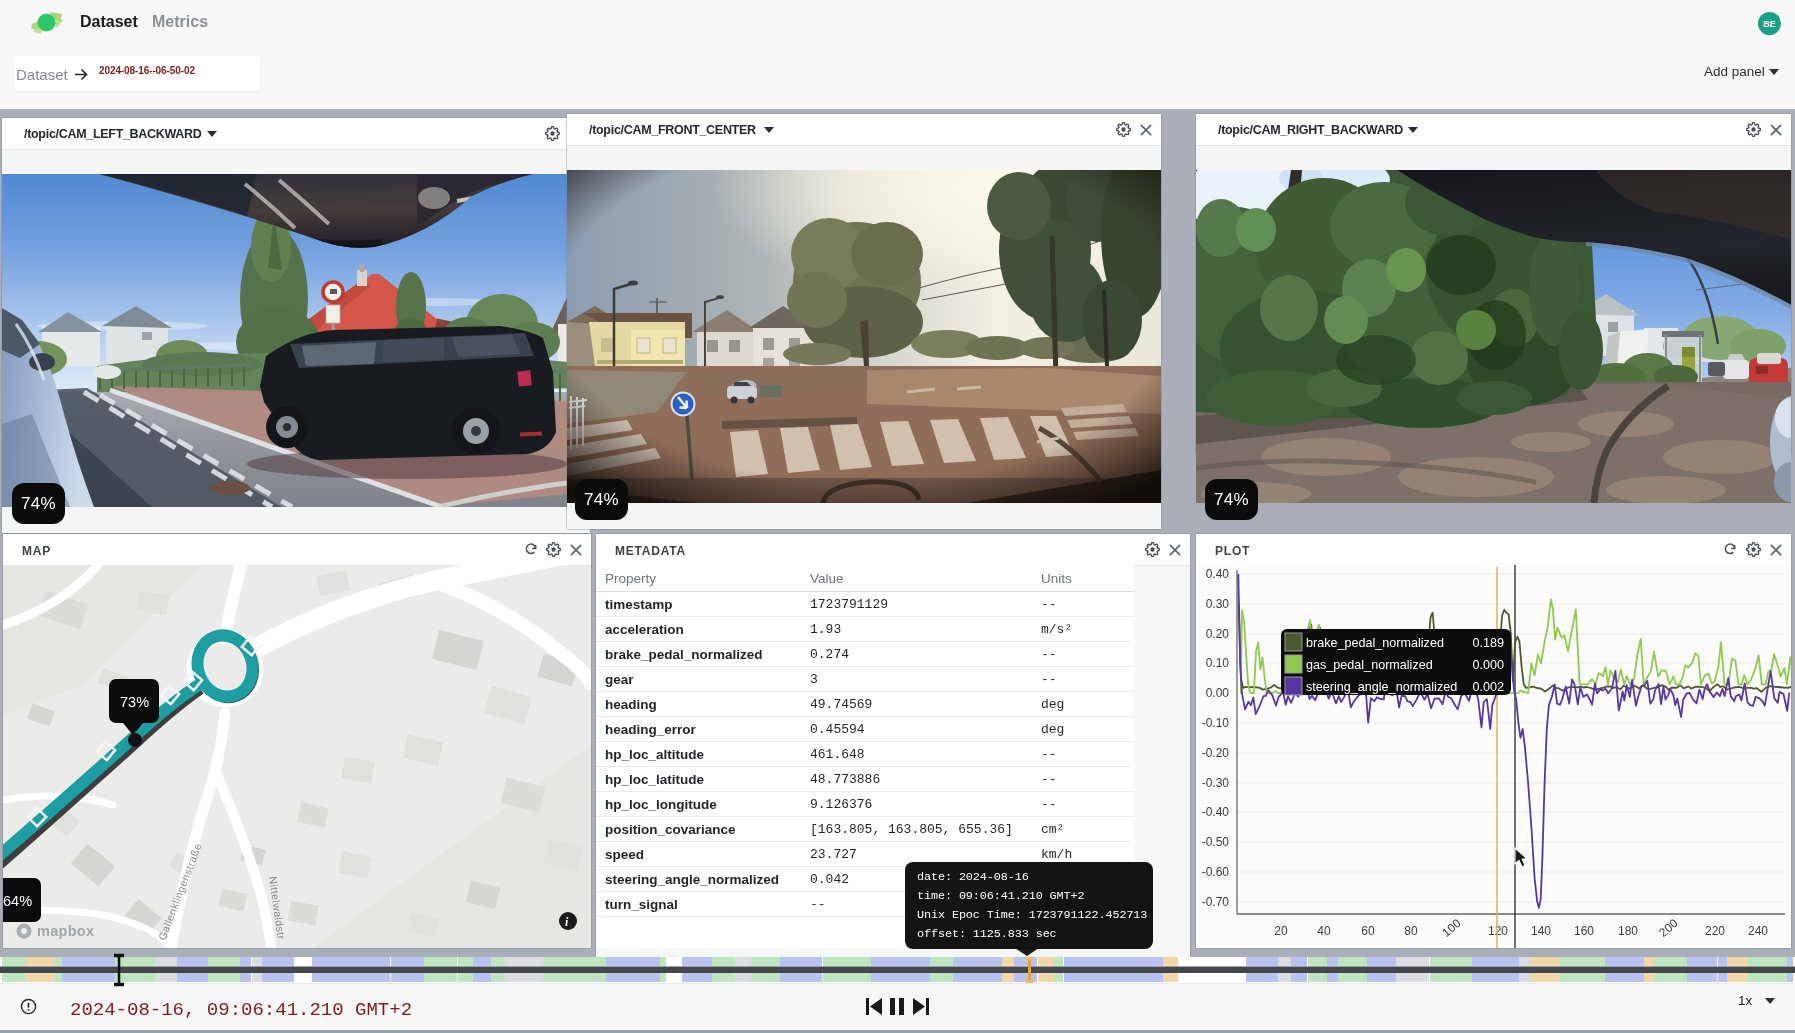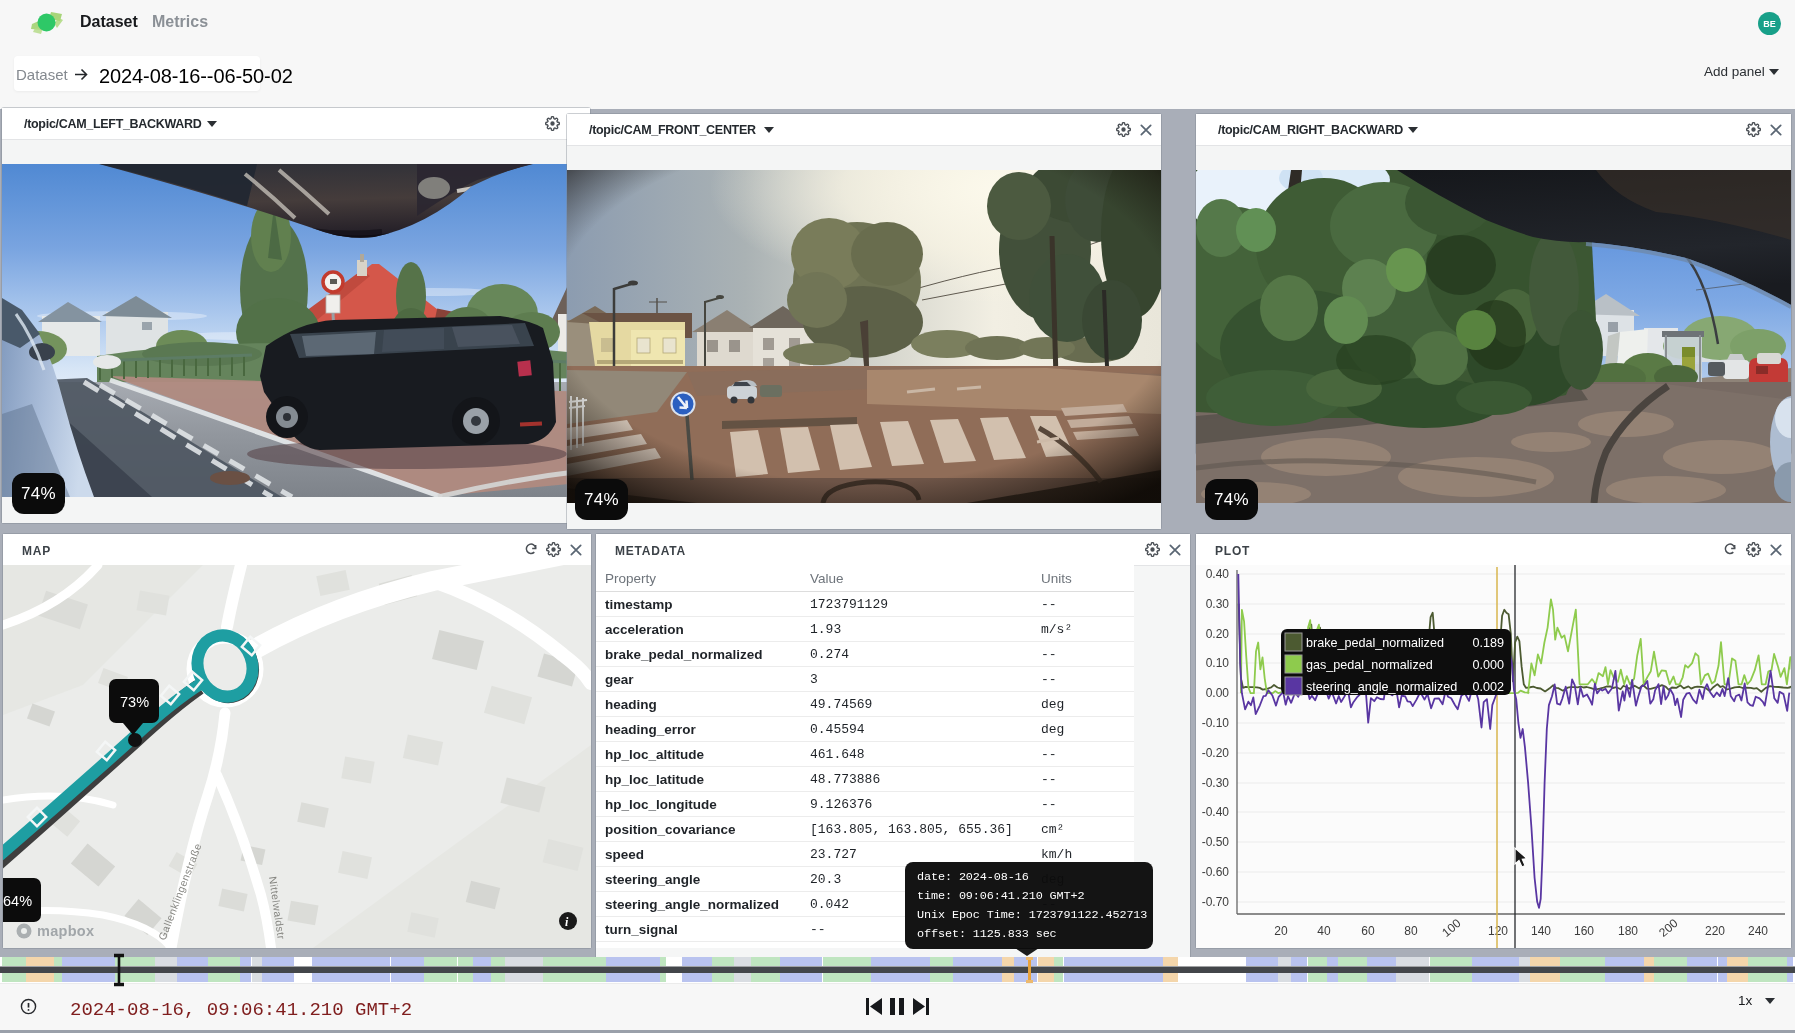--- a/index.html
+++ b/index.html
@@ -31,27 +31,27 @@
 <circle cx="17.5" cy="14.5" r="9" fill="#2ec867"></circle>
 </svg>
 <div style="position:absolute;left:80px;top:13px;font-size:16px;font-weight:700;color:#17191c">Dataset</div>
 <div style="position:absolute;left:152px;top:13px;font-size:16px;font-weight:700;color:#8b9096">Metrics</div>
 <div style="position:absolute;left:1758px;top:12px;width:23px;height:23px;border-radius:50%;background:#18a089;color:#fff;font-size:9px;font-weight:700;display:flex;align-items:center;justify-content:center">BE</div>
 <div style="position:absolute;left:14px;top:56px;width:246px;height:35px;background:#fff;border-radius:4px;box-shadow:0 1px 3px rgba(0,0,0,.05)"></div>
 <div style="position:absolute;left:16px;top:66px;font-size:15px;color:#84898f">Dataset</div>
 <svg style="position:absolute;left:74px;top:68px" width="14" height="13" viewBox="0 0 14 13" stroke="#23262a" stroke-width="1.6" fill="none">
     <path d="M1 6.5 L12.5 6.5 M7.5 1.5 L12.5 6.5 L7.5 11.5"></path>
   </svg>
-<div style="position:absolute;left:99px;top:65px;font-size:20px;font-weight:400;color:#000000;letter-spacing:-0.1px">2024-08-16--06-50-02</div>
+<div style="position:absolute;left:99px;top:65px;font-size:10px;font-weight:700;color:#7f1d1d;letter-spacing:-0.1px">2024-08-16--06-50-02</div>
 <div style="position:absolute;left:1704px;top:64px;font-size:13.5px;color:#2b2f33">Add panel</div>
 <svg style="position:absolute;left:1769px;top:69px" width="10" height="6" viewBox="0 0 10 6">
     <path d="M0 0 L10 0 L5 6 Z" fill="#2b2f33"></path>
   </svg>
 
-<div class="panel" style="left:2px;top:108px;width:588px;height:415px">
+<div class="panel" style="left:2px;top:118px;width:588px;height:415px">
  <div class="pbody"></div>
     <div class="phead"></div>
  <div class="ptitle">/topic/CAM_LEFT_BACKWARD</div>
  <svg style="position:absolute;left:205px;top:13px" width="10" height="6" viewBox="0 0 10 6">
       <path d="M0 0 L10 0 L5 6 Z" fill="#2b2f33"></path>
     </svg>
  <svg style="position:absolute;left:543px;top:8px" width="15" height="15" viewBox="0 0 24 24" fill="none" stroke="#4a4f55" stroke-width="2.2">
       <path d="M12 15.5a3.5 3.5 0 1 0 0-7 3.5 3.5 0 0 0 0 7z" fill="#4a4f55" stroke="none"></path>
       <path d="M19.4 15a1.65 1.65 0 0 0 .33 1.82l.06.06a2 2 0 1 1-2.83 2.83l-.06-.06a1.65 1.65 0 0 0-1.82-.33 1.65 1.65 0 0 0-1 1.51V21a2 2 0 1 1-4 0v-.09A1.65 1.65 0 0 0 9 19.4a1.65 1.65 0 0 0-1.82.33l-.06.06a2 2 0 1 1-2.83-2.83l.06-.06a1.65 1.65 0 0 0 .33-1.82 1.65 1.65 0 0 0-1.51-1H3a2 2 0 1 1 0-4h.09A1.65 1.65 0 0 0 4.6 9a1.65 1.65 0 0 0-.33-1.82l-.06-.06a2 2 0 1 1 2.83-2.83l.06.06a1.65 1.65 0 0 0 1.82.33H9a1.65 1.65 0 0 0 1-1.51V3a2 2 0 1 1 4 0v.09a1.65 1.65 0 0 0 1 1.51 1.65 1.65 0 0 0 1.82-.33l.06-.06a2 2 0 1 1 2.83 2.83l-.06.06a1.65 1.65 0 0 0-.33 1.82V9a1.65 1.65 0 0 0 1.51 1H21a2 2 0 1 1 0 4h-.09a1.65 1.65 0 0 0-1.51 1z"></path>
     </svg>
@@ -663,25 +663,20 @@
       </div>
 <div class="mrow">
         <div class="mc1"><b>position_covariance</b></div>
         <div class="mc2 mono">[163.805, 163.805, 655.36]</div>
         <div class="mc3 mono">cm²</div>
       </div>
 <div class="mrow">
         <div class="mc1"><b>speed</b></div>
         <div class="mc2 mono">23.727</div>
         <div class="mc3 mono">km/h</div>
-      </div>
-<div class="mrow">
-        <div class="mc1"><b>steering_angle</b></div>
-        <div class="mc2 mono">20.3</div>
-        <div class="mc3 mono">deg</div>
       </div>
 <div class="mrow">
         <div class="mc1"><b>steering_angle_normalized</b></div>
         <div class="mc2 mono">0.042</div>
         <div class="mc3 mono">--</div>
       </div>
 <div class="mrow">
         <div class="mc1"><b>turn_signal</b></div>
         <div class="mc2 mono">--</div>
         <div class="mc3 mono"></div>

